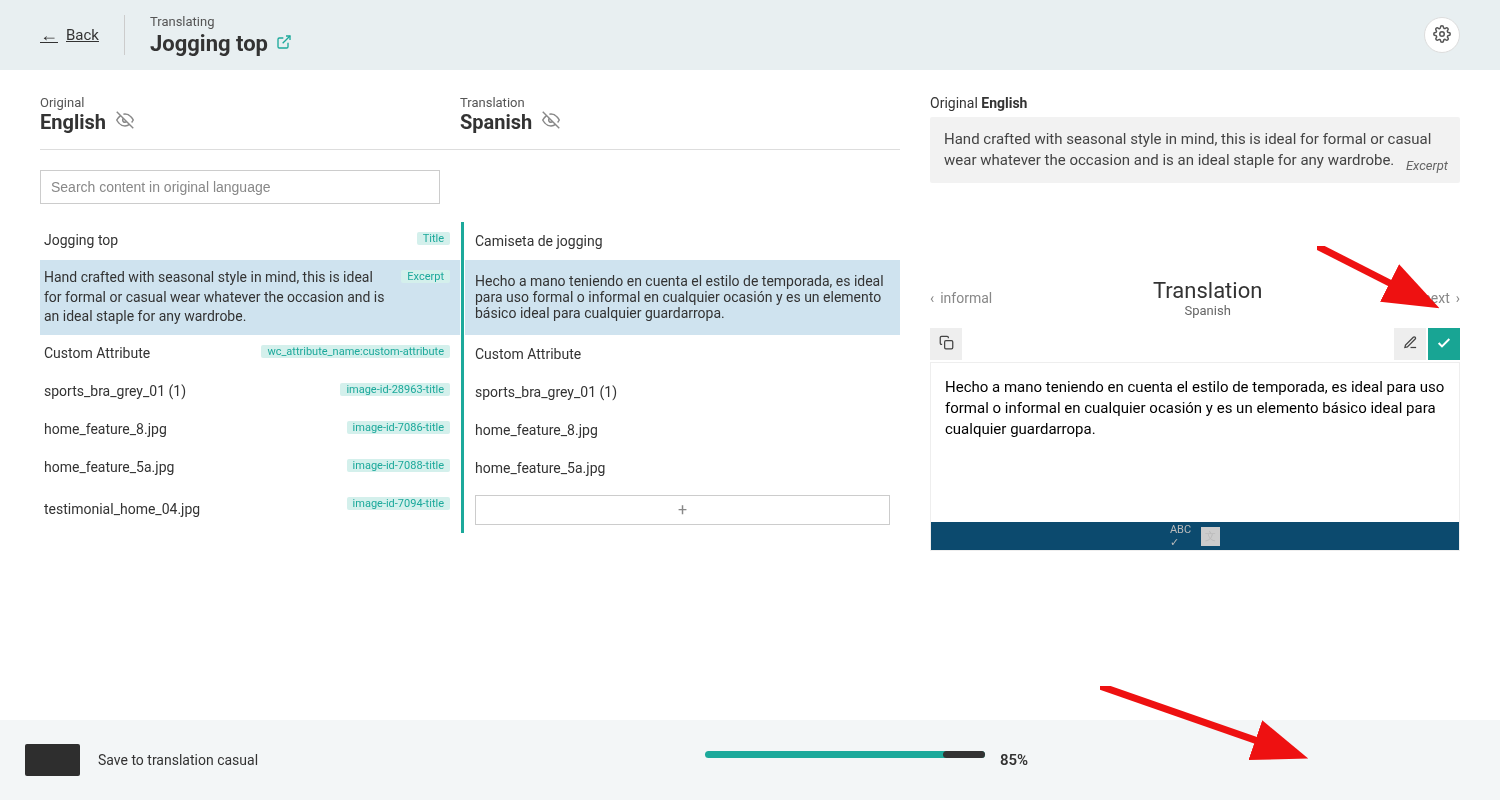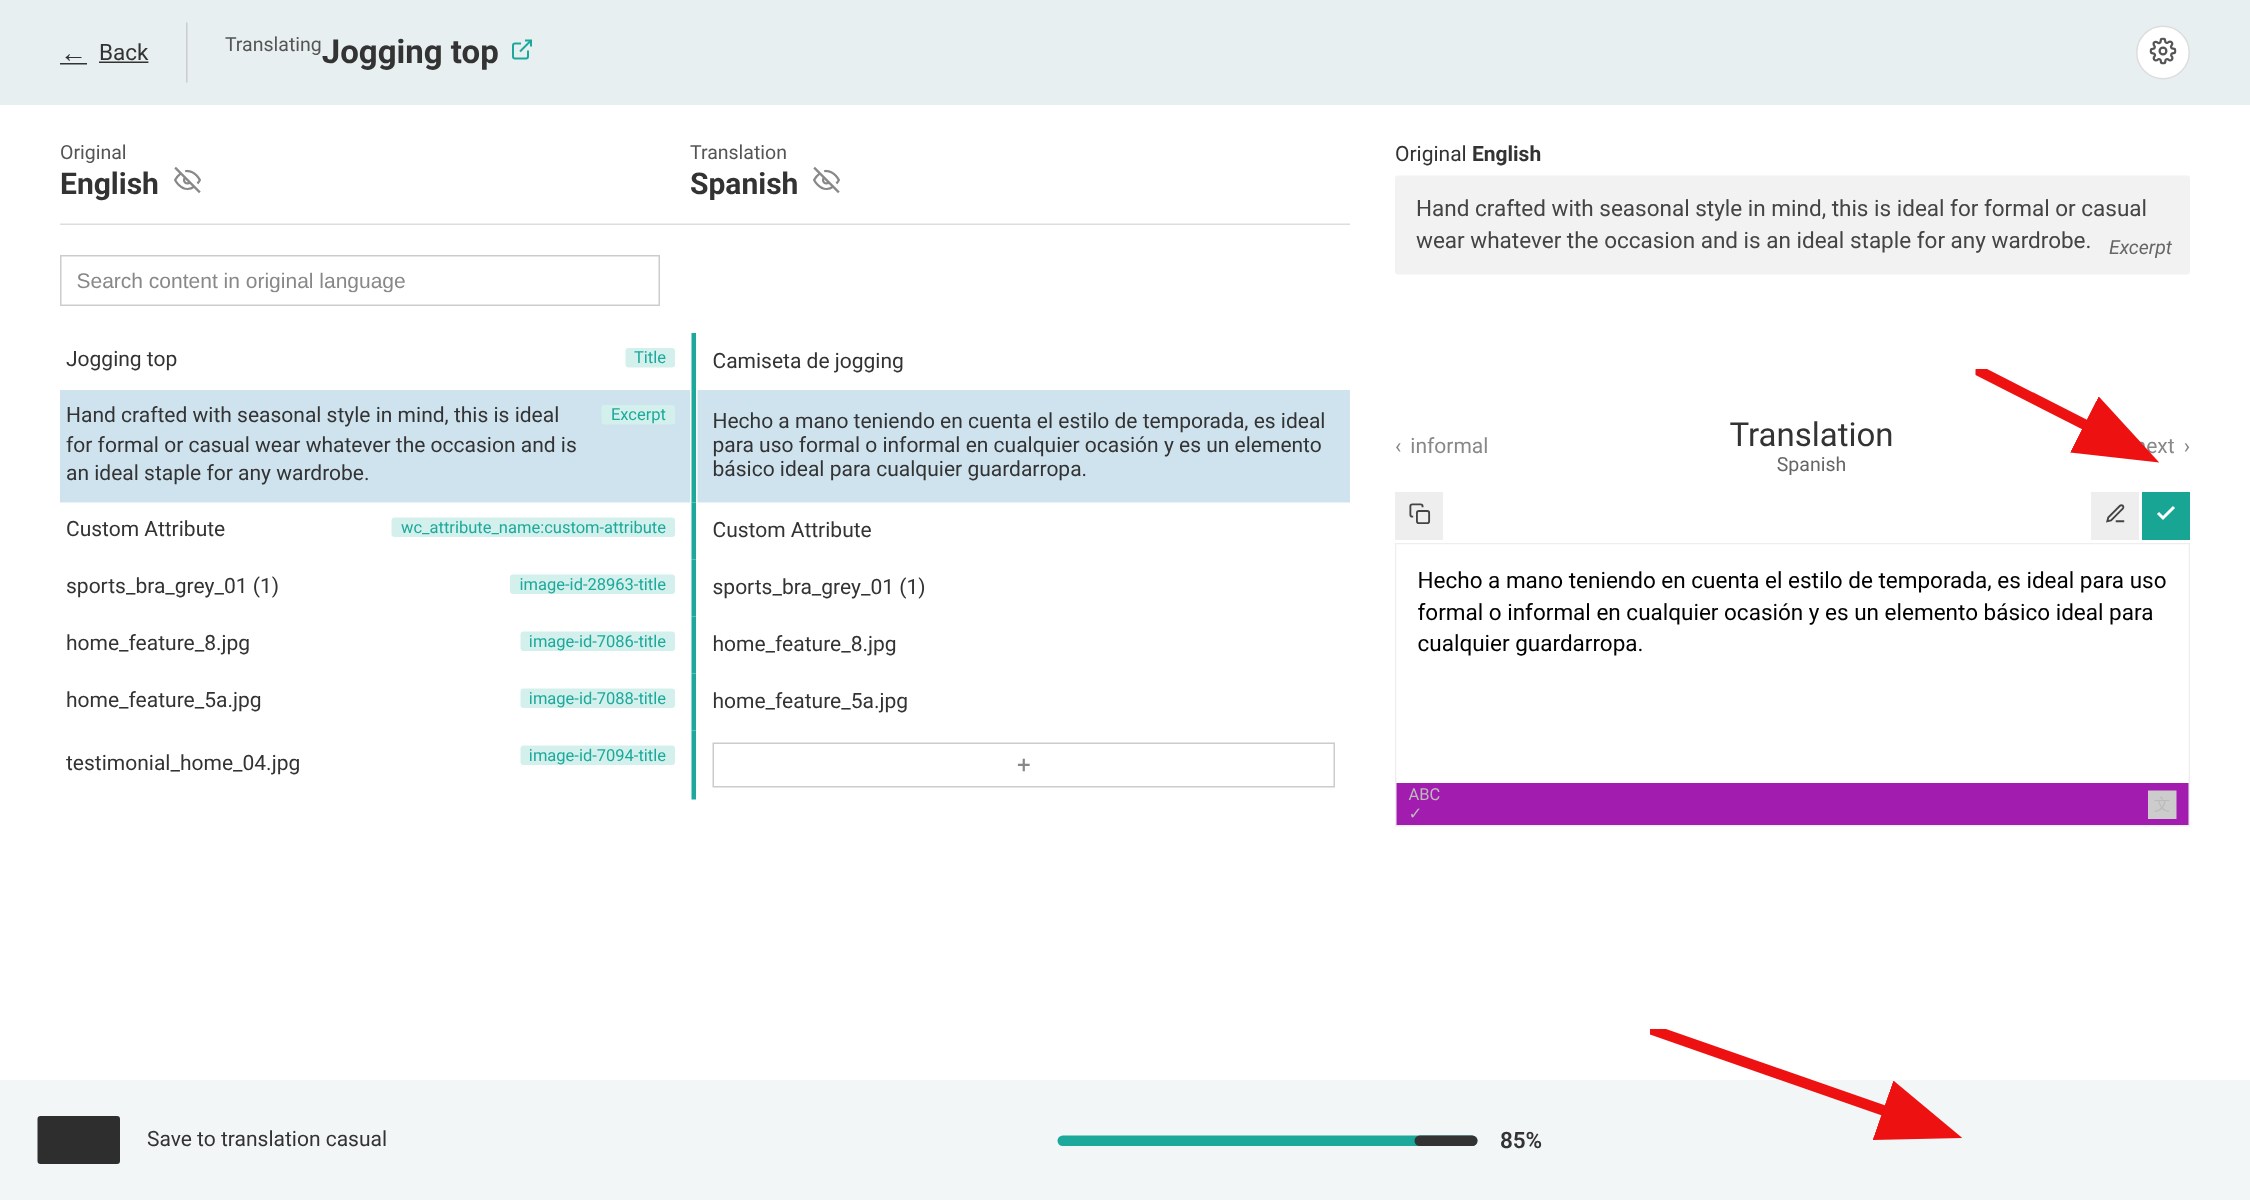--- a/index.html
+++ b/index.html
@@ -2,21 +2,21 @@
 <html><head>
 <meta charset="utf-8">
 <style>
 * { box-sizing: border-box; margin: 0; padding: 0; }
 body { font-family: -apple-system, BlinkMacSystemFont, "Segoe UI", Roboto, sans-serif; background: #fff; color: #333; width: 1500px; height: 800px; overflow: hidden; position: relative; }
 
 .header { background: #e8eff1; height: 70px; display: flex; align-items: center; padding: 0 40px; }
 .back-link { display: flex; align-items: center; gap: 8px; color: #333; text-decoration: underline; cursor: pointer; font-size: 15px; }
 .back-arrow { font-size: 18px; }
 .divider-v { width: 1px; height: 40px; background: #ccc; margin: 0 25px; }
-.header-title-block { display: flex; }
+.header-title-block { display: flex; flex-direction: column; }
 .header-label { font-size: 13px; color: #555; margin-bottom: 2px; }
 .header-title { font-size: 22px; font-weight: 700; display: flex; align-items: center; gap: 8px; }
 .ext-icon { color: #1ca99b; font-size: 16px; }
 .header-spacer { flex: 1; }
 .gear-btn { width: 36px; height: 36px; border-radius: 50%; background: #fff; border: 1px solid #ddd; display: flex; align-items: center; justify-content: center; cursor: pointer; }
 
 .main { display: flex; padding: 25px 40px 0 40px; gap: 30px; }
 .left-col { width: 860px; }
 .right-col { flex: 1; }
 
@@ -51,28 +51,28 @@
 .trans-title { font-size: 22px; font-weight: 400; }
 .trans-sub { font-size: 13px; color: #666; }
 
 .trans-toolbar { display: flex; align-items: center; gap: 2px; margin-bottom: 2px; }
 .tool-btn { width: 32px; height: 32px; background: #eee; border: none; display: flex; align-items: center; justify-content: center; cursor: pointer; color: #444; font-size: 15px; }
 .tool-spacer { flex: 1; }
 .tool-btn.confirm { background: #18a594; color: #fff; }
 
 .trans-editor { border: 1px solid #eee; background: #fff; }
 .trans-textarea { width: 100%; height: 155px; padding: 14px; font-size: 15px; line-height: 1.4; border: none; resize: none; font-family: inherit; outline: none; }
-.trans-editor-footer { display: flex; justify-content: space-between; align-items: center; gap: 10px; padding: 4px 8px; background: #a21caf; height: 28px; }
+.trans-editor-footer { display: flex; justify-content: center; align-items: center; gap: 10px; padding: 4px 8px; background: #0c4a6e; height: 28px; }
 .footer-icon { color: #bbb; font-size: 11px; }
 
 .footer { position: absolute; bottom: 0; left: 0; right: 0; height: 80px; background: #f3f6f7; display: flex; align-items: center; padding: 0 25px; }
 .toggle-box { width: 55px; height: 32px; background: #2e2e2e; border-radius: 2px; margin-right: 18px; }
 .save-label { font-size: 14px; }
 .footer-spacer-1 { flex: 1; }
-.progress-wrap { display: flex; align-items: center; gap: 15px; }
+.progress-wrap { display: flex; align-items: flex-start; gap: 15px; }
 .progress-bar { width: 280px; height: 7px; background: #1ca99b; border-radius: 4px; position: relative; }
 .progress-end { position: absolute; right: 0; top: 0; width: 42px; height: 7px; background: #333; border-radius: 4px; }
 .progress-pct { font-size: 15px; font-weight: 600; }
 .footer-spacer-2 { flex: 1; }
 .complete-btn { background: #18a594; color: #fff; border: none; padding: 16px 30px; font-size: 15px; cursor: pointer; border-radius: 2px; }
 
 .arrow-red-1 { position: absolute; pointer-events: none; top: 246px; left: 1317px; }
 .arrow-red-2 { position: absolute; pointer-events: none; top: 686px; left: 1100px; }
 </style>
 </head>

